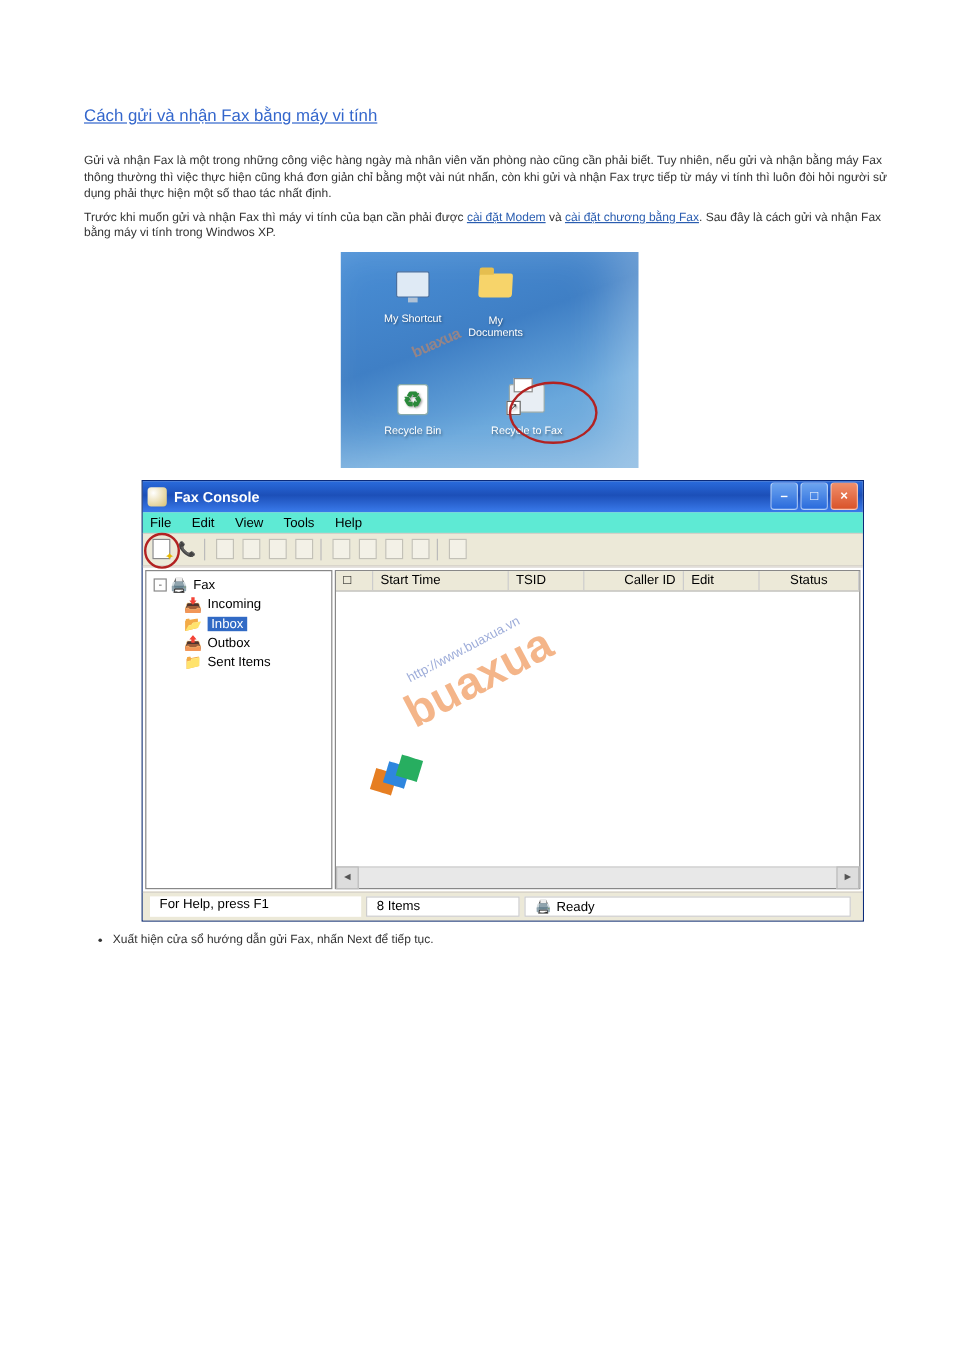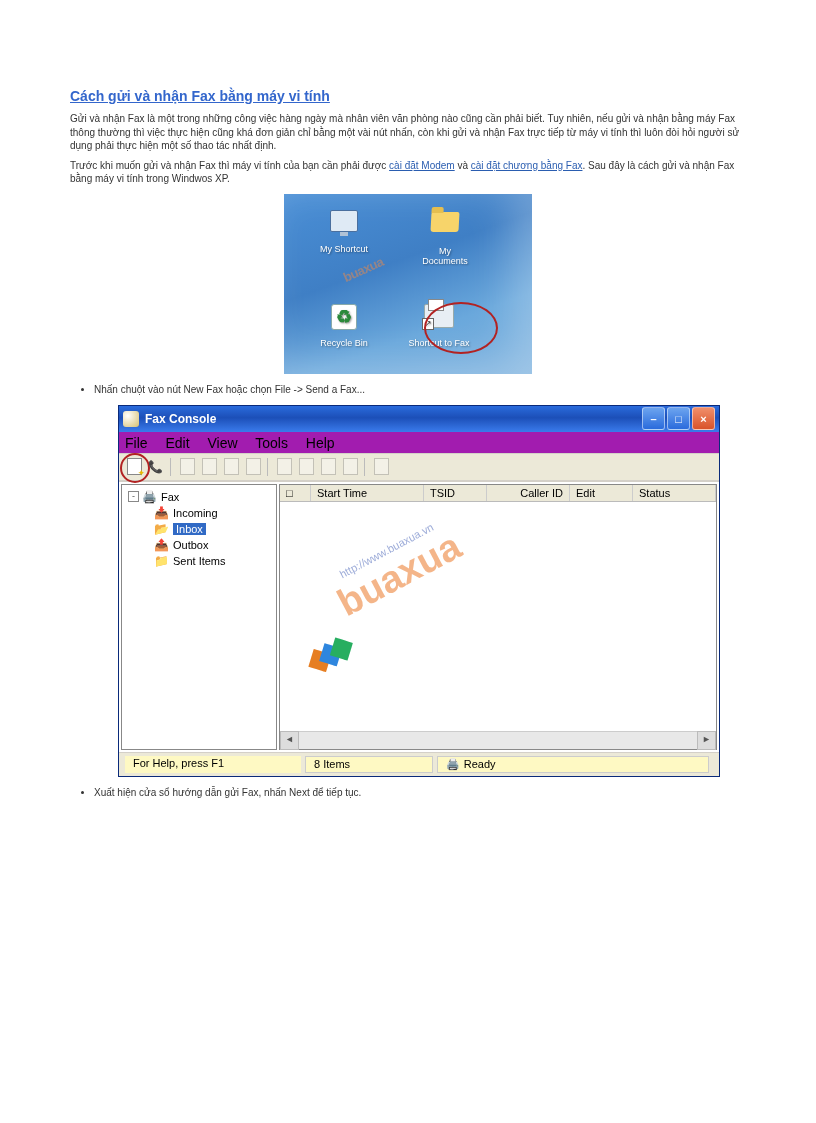--- a/index.html
+++ b/index.html
@@ -8,24 +8,24 @@
     background: #fff;
     font-family: Tahoma, Arial, sans-serif;
     font-size: 11px;
     width: 816px;
   }
   .page {
     padding: 88px 70px 40px 70px;
   }
   .title {
     color: #3366cc;
-    font-weight: bold;
+    font-weight: normal;
     font-size: 14px;
     text-decoration: underline;
-    margin-bottom: 8px;
+    margin-bottom: 24px;
   }
   .para {
     color: #333;
     line-height: 1.35;
     margin: 6px 0;
     font-size: 10px;
   }
   .para a {
     color: #2a5db0;
     text-decoration: underline;
@@ -139,23 +139,23 @@
   .titlebar .spacer { flex: 1; }
   .winbtn {
     width: 21px; height: 21px; border-radius: 3px; margin-left: 2px;
     display: flex; align-items:center; justify-content:center;
     font-size: 11px; font-weight: bold; color:#fff;
     border: 1px solid rgba(255,255,255,0.5);
   }
   .winbtn.min, .winbtn.max { background: linear-gradient(to bottom, #6ca4ef, #2a6bdc); }
   .winbtn.close { background: linear-gradient(to bottom, #f08e6a, #d9532a); }
   .menubar {
-    background: #a21caf;
+    background: #5eead4;
     padding: 3px 6px 2px 6px;
-    font-size: 14px;
+    font-size: 11px;
     color: #000;
     border-bottom: 1px solid #d4d0c8;
   }
   .menubar span.menu-item { margin-right: 14px; }
   .toolbar {
     background: #ece9d8;
     padding: 3px 4px;
     display: flex; align-items:center;
     border-bottom: 1px solid #d4d0c8;
   }
@@ -233,21 +233,21 @@
   }
   .hscroll .arrow { width:17px; height:17px; background:#ddd; border:1px solid #bbb; font-size:9px; text-align:center; line-height:15px; color:#555;}
   .hscroll .track { flex:1; }
   .statusbar {
     display: flex;
     background: #ece9d8;
     border-top: 1px solid #d4d0c8;
     font-size: 11px;
     padding: 3px 6px;
   }
-  .statusbar .cell { border:1px solid #ccc; padding: 1px 8px; margin-right:4px; background:#fef9c3; }
+  .statusbar .cell { border:1px solid #ccc; padding: 1px 8px; margin-right:4px; background:#ffffff; }
   .statusbar .cell.help { flex:0 0 160px; border:none; }
   .statusbar .cell.items { flex:0 0 110px; }
   .statusbar .cell.ready { flex:1; }
 </style>
 </head>
 <body>
 
 <div class="page">
   <div class="title">Cách gửi và nhận Fax bằng máy vi tính</div>
 
@@ -259,45 +259,42 @@
 
 
 
   <div class="desktop-shot">
     <div class="d-icon" style="left:30px; top:14px;">
       <div class="glyph">
           <div class="icon-monitor"></div>
         </div>
       <div>My Shortcut</div>
     </div>
-    <div class="d-icon" style="left:131px; top:14px;">
+    <div class="d-icon" style="left:99px; top:14px;">
       <div class="glyph">
           <div class="icon-folder"></div>
         </div>
       <div>My Documents</div>
     </div>
     <div class="d-icon" style="left:30px; top:108px;">
       <div class="glyph">
           <div class="icon-recycle">♻</div>
         </div>
       <div>Recycle Bin</div>
     </div>
     <div class="d-icon" style="left:115px; top:108px; width:80px;">
       <div class="glyph">
           <div class="icon-fax"></div>
         </div>
-      <div>Shortcut to Fax</div>
+      <div>Recycle to Fax</div>
     </div>
     <div class="circle-mark"></div>
     <div class="watermark-d">buaxua</div>
   </div>
 
-  <ul class="bullets">
-    <li>Nhấn chuột vào nút New Fax hoặc chọn File -&gt; Send a Fax...</li>
-  </ul>
 
   <div class="win">
     <div class="titlebar">
       <div class="app-icon"></div>
       <span>Fax Console</span>
       <div class="spacer"></div>
       <div class="winbtn min">–</div>
       <div class="winbtn max">□</div>
       <div class="winbtn close">×</div>
     </div>
@@ -369,21 +366,21 @@
           <span>Sent Items</span>
         </div>
       </div>
       <div class="list">
         <div class="list-header">
           <div class="col" style="width:18px;">□</div>
           <div class="col" style="width:100px;">Start Time</div>
           <div class="col" style="width:50px;">TSID</div>
           <div class="col" style="width:70px;text-align:right;">Caller ID</div>
           <div class="col" style="width:50px;">Edit</div>
-          <div class="col" style="flex:1;">Status</div>
+          <div class="col" style="flex:1;text-align:center;">Status</div>
         </div>
         <div class="list-body">
           <div class="watermark-big">
             <span class="url">http://www.buaxua.vn</span>
             <span class="orange">buaxua</span>
           </div>
           <div class="wm-diamond">
             <span style="color:#e67e22;">◆</span><span style="color:#2e86de; margin-left:-14px;">◆</span><span style="color:#27ae60; margin-left:-14px;">◆</span>
           </div>
         </div>

